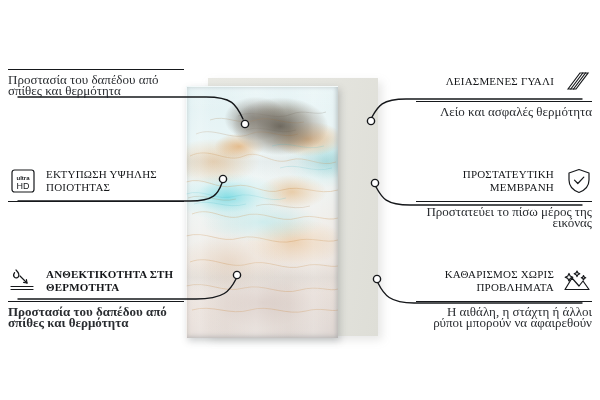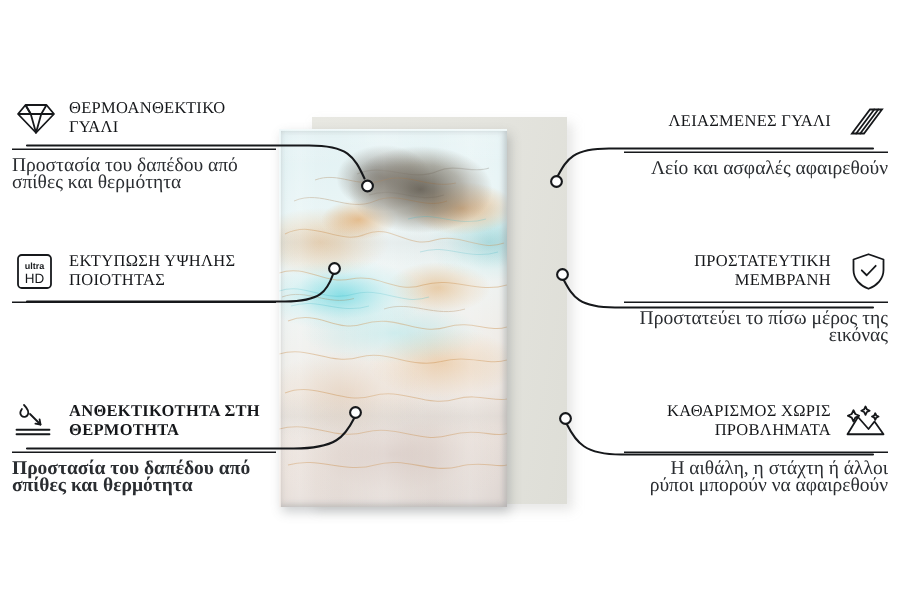--- a/index.html
+++ b/index.html
@@ -235,33 +235,20 @@
       <circle cx="245" cy="124" r="3.6"></circle>
       <circle cx="223" cy="179" r="3.6"></circle>
       <circle cx="237" cy="275" r="3.6"></circle>
       <circle cx="371" cy="121" r="3.6"></circle>
       <circle cx="375" cy="183" r="3.6"></circle>
       <circle cx="377" cy="279" r="3.6"></circle>
     </g>
   </svg>
 
   <div class="feature left" style="top:64px;">
-    <div class="feat-head">
-      <span class="feat-icon">
-        <svg width="28" height="24" viewBox="0 0 28 24">
-          <g fill="none" stroke="#16181b" stroke-width="1.2" stroke-linejoin="round">
-            <path d="M7,3 L21,3 L26,9 L14,21.5 L2,9 Z"></path>
-            <path d="M2,9 L26,9"></path>
-            <path d="M7,3 L10.5,9 L14,21.5 L17.5,9 L21,3"></path>
-            <path d="M10.5,9 L7,3"></path>
-          </g>
-        </svg>
-      </span>
-      <span class="feat-title">ΘΕΡΜΟΑΝΘΕΚΤΙΚΟ ΓΥΑΛΙ</span>
-    </div>
     <div class="feat-rule"></div>
     <div class="feat-desc">Προστασία του δαπέδου από σπίθες και θερμότητα</div>
   </div>
 
   <div class="feature left" style="top:166px;">
     <div class="feat-head">
       <span class="feat-icon">
         <svg width="30" height="28" viewBox="0 0 30 28">
           <rect x="4" y="3" width="22" height="22" rx="2.5" fill="none" stroke="#16181b" stroke-width="1.2"></rect>
           <text x="15" y="12.5" text-anchor="middle" font-family="Liberation Sans, sans-serif" font-size="6" font-weight="bold" fill="#16181b">ultra</text>
@@ -300,21 +287,21 @@
           <g fill="none" stroke="#16181b" stroke-width="1.2" stroke-linecap="round">
             <path d="M4,20 L16,4 L24,4 L12,20 Z"></path>
             <path d="M9.5,20 L21.5,4"></path>
             <path d="M14,20 L26,4" opacity="0"></path>
             <path d="M6.8,20 L18.8,4"></path>
           </g>
         </svg>
       </span>
     </div>
     <div class="feat-rule"></div>
-    <div class="feat-desc">Λείο και ασφαλές αφαιρεθούν</div>
+    <div class="feat-desc">Λείο και ασφαλές θερμότητα</div>
   </div>
 
   <div class="feature right" style="top:166px;">
     <div class="feat-head">
       <span class="feat-title">ΠΡΟΣΤΑΤΕΥΤΙΚΗ ΜΕΜΒΡΑΝΗ</span>
       <span class="feat-icon">
         <svg width="26" height="28" viewBox="0 0 26 28">
           <g fill="none" stroke="#16181b" stroke-width="1.2" stroke-linejoin="round" stroke-linecap="round">
             <path d="M13,2.5 L23,6 L23,13 C23,19 18.6,23.4 13,25.5 C7.4,23.4 3,19 3,13 L3,6 Z"></path>
             <path d="M8.5,13.2 L11.8,16.5 L17.8,10.2"></path>

